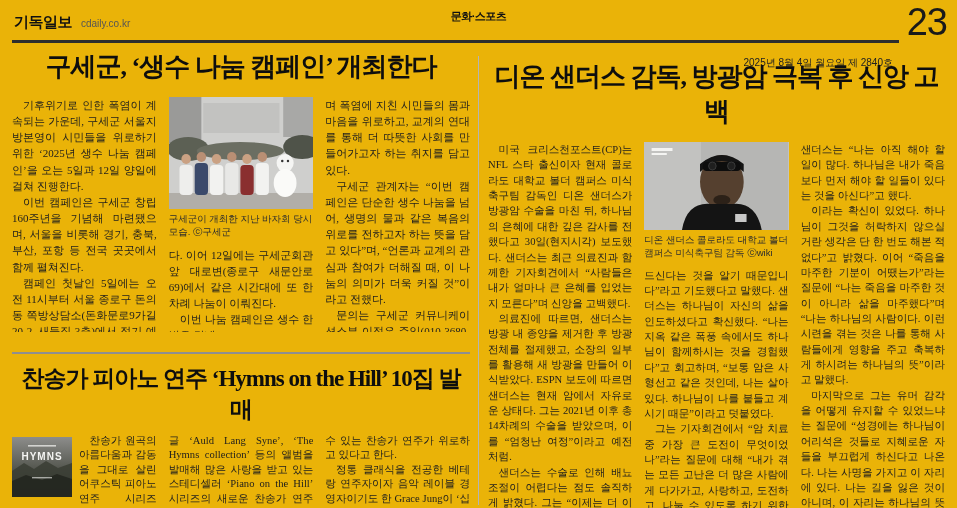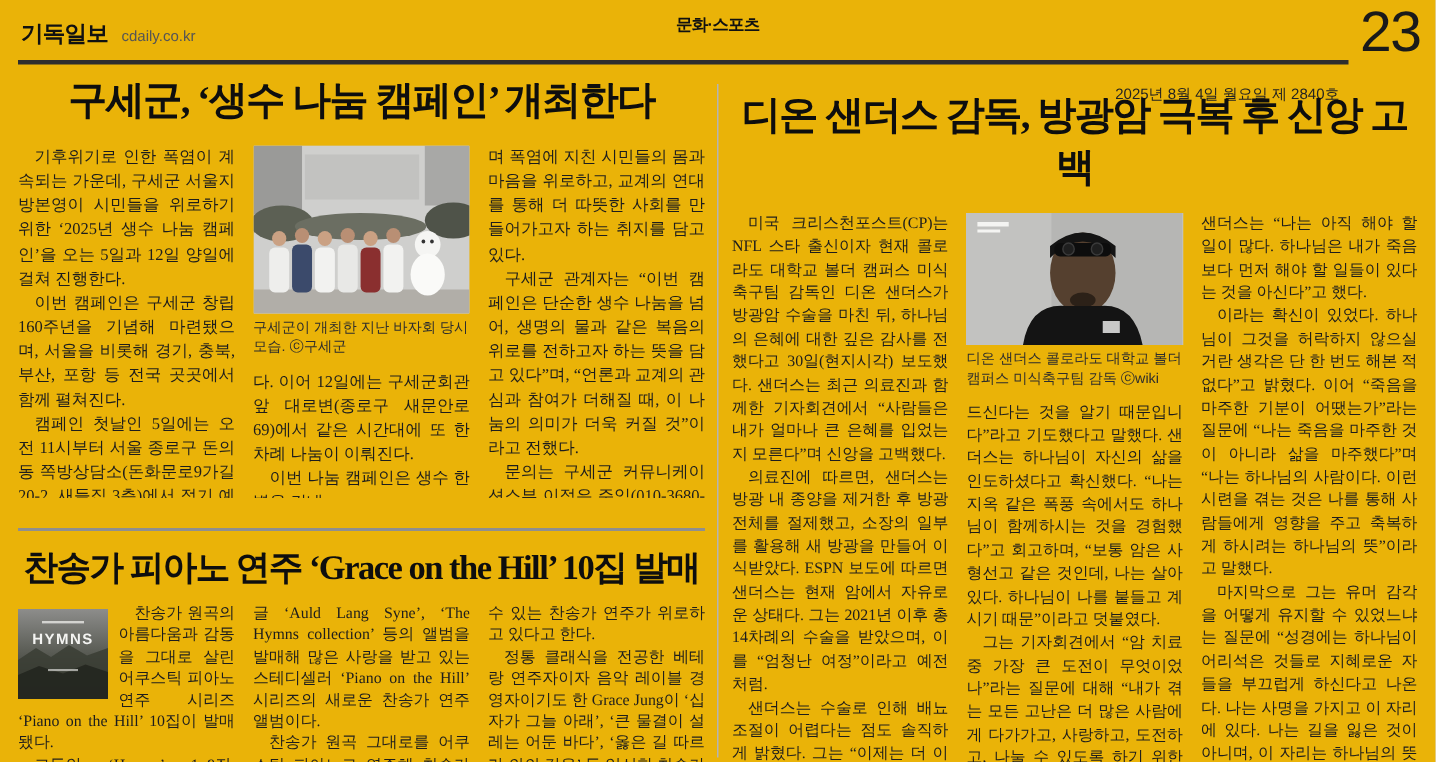--- a/index.html
+++ b/index.html
@@ -163,21 +163,21 @@
             <p>샌더스는 “나는 아직 해야 할 일이 많다. 하나님은 내가 죽음보다 먼저 해야 할 일들이 있다는 것을 아신다”고 했다.</p>
             <p>이라는 확신이 있었다. 하나님이 그것을 허락하지 않으실 거란 생각은 단 한 번도 해본 적 없다”고 밝혔다. 이어 “죽음을 마주한 기분이 어땠는가”라는 질문에 “나는 죽음을 마주한 것이 아니라 삶을 마주했다”며 “나는 하나님의 사람이다. 이런 시련을 겪는 것은 나를 통해 사람들에게 영향을 주고 축복하게 하시려는 하나님의 뜻”이라고 말했다.</p>
             <p>마지막으로 그는 유머 감각을 어떻게 유지할 수 있었느냐는 질문에 “성경에는 하나님이 어리석은 것들로 지혜로운 자들을 부끄럽게 하신다고 나온다. 나는 사명을 가지고 이 자리에 있다. 나는 길을 잃은 것이 아니며, 이 자리는 하나님의 뜻 가운데 있는 자리”라고 답했다.</p>
           </div>
 
       </div>
     </div>
   </section>
 
   <section class="article" id="article-piano">
-    <h1 class="headline">찬송가 피아노 연주 ‘Grace on the Hill’ 10집 발매</h1>
+    <h1 class="headline">찬송가 피아노 연주 ‘Hymns on the Hill’ 10집 발매</h1>
     <div class="article-body">
       <div class="col">
         <svg class="album" viewBox="0 0 60 60" preserveAspectRatio="none">
           <defs>
             <linearGradient id="albg" x1="0" y1="0" x2="0" y2="1">
               <stop offset="0" stop-color="#8d8d8b"></stop>
               <stop offset="0.45" stop-color="#5d5f58"></stop>
               <stop offset="1" stop-color="#23261f"></stop>
             </linearGradient>
           </defs>

